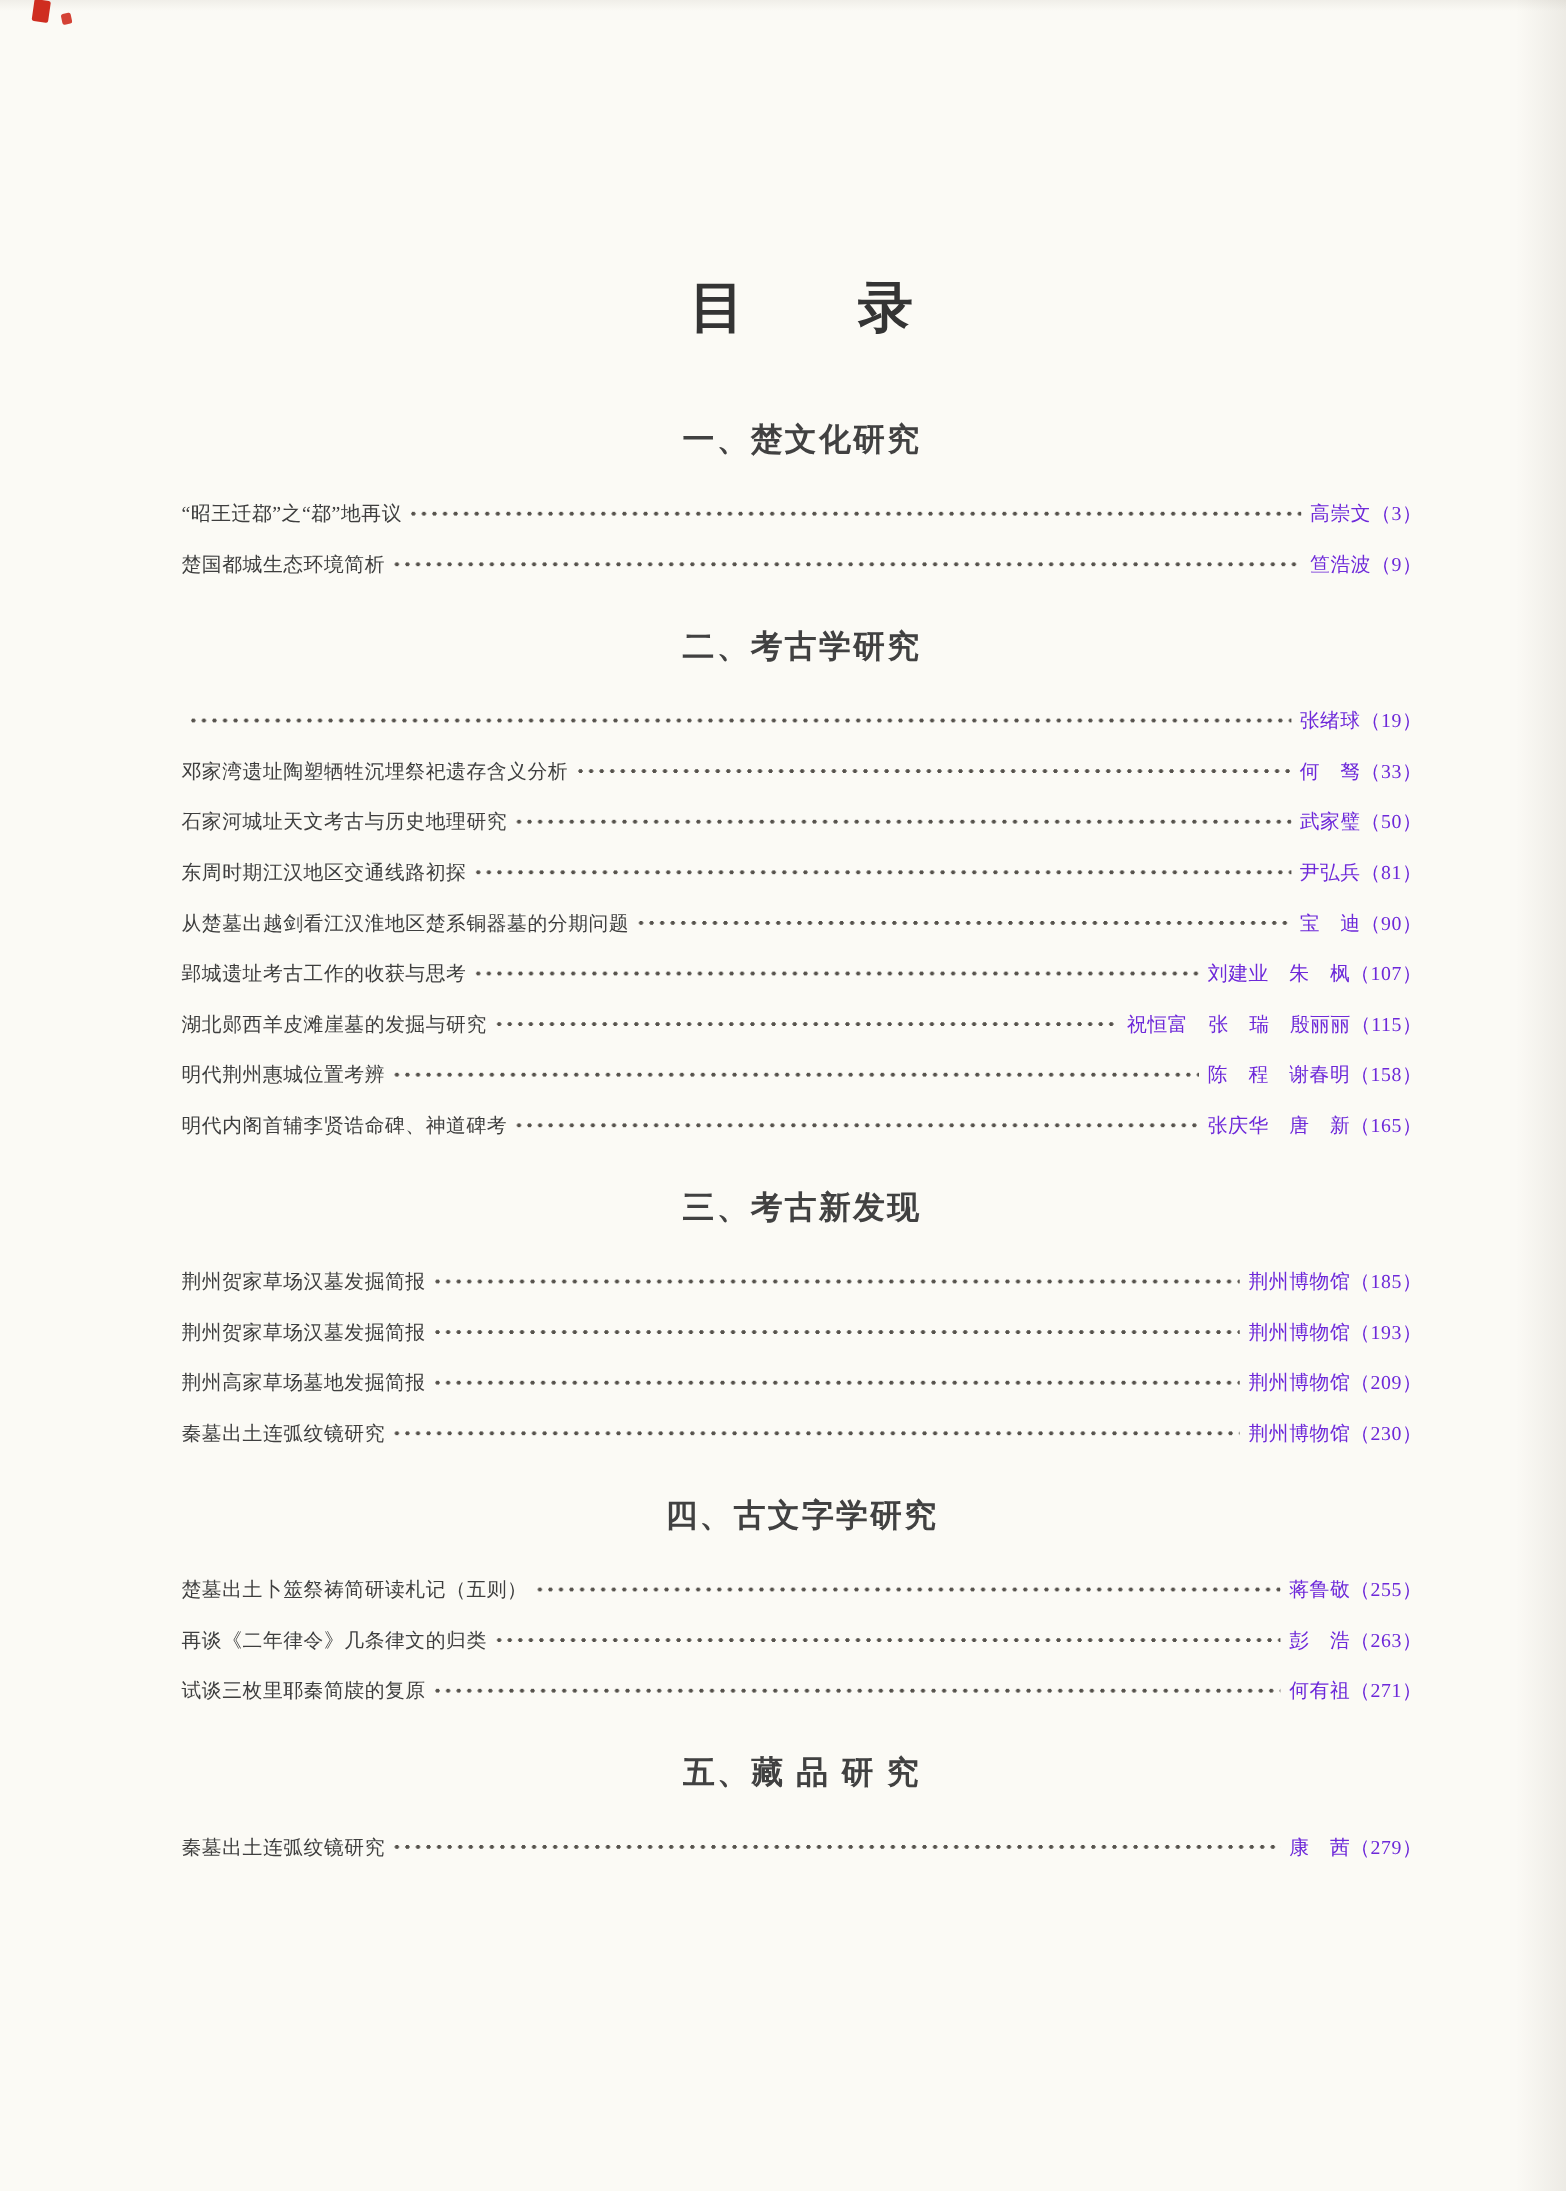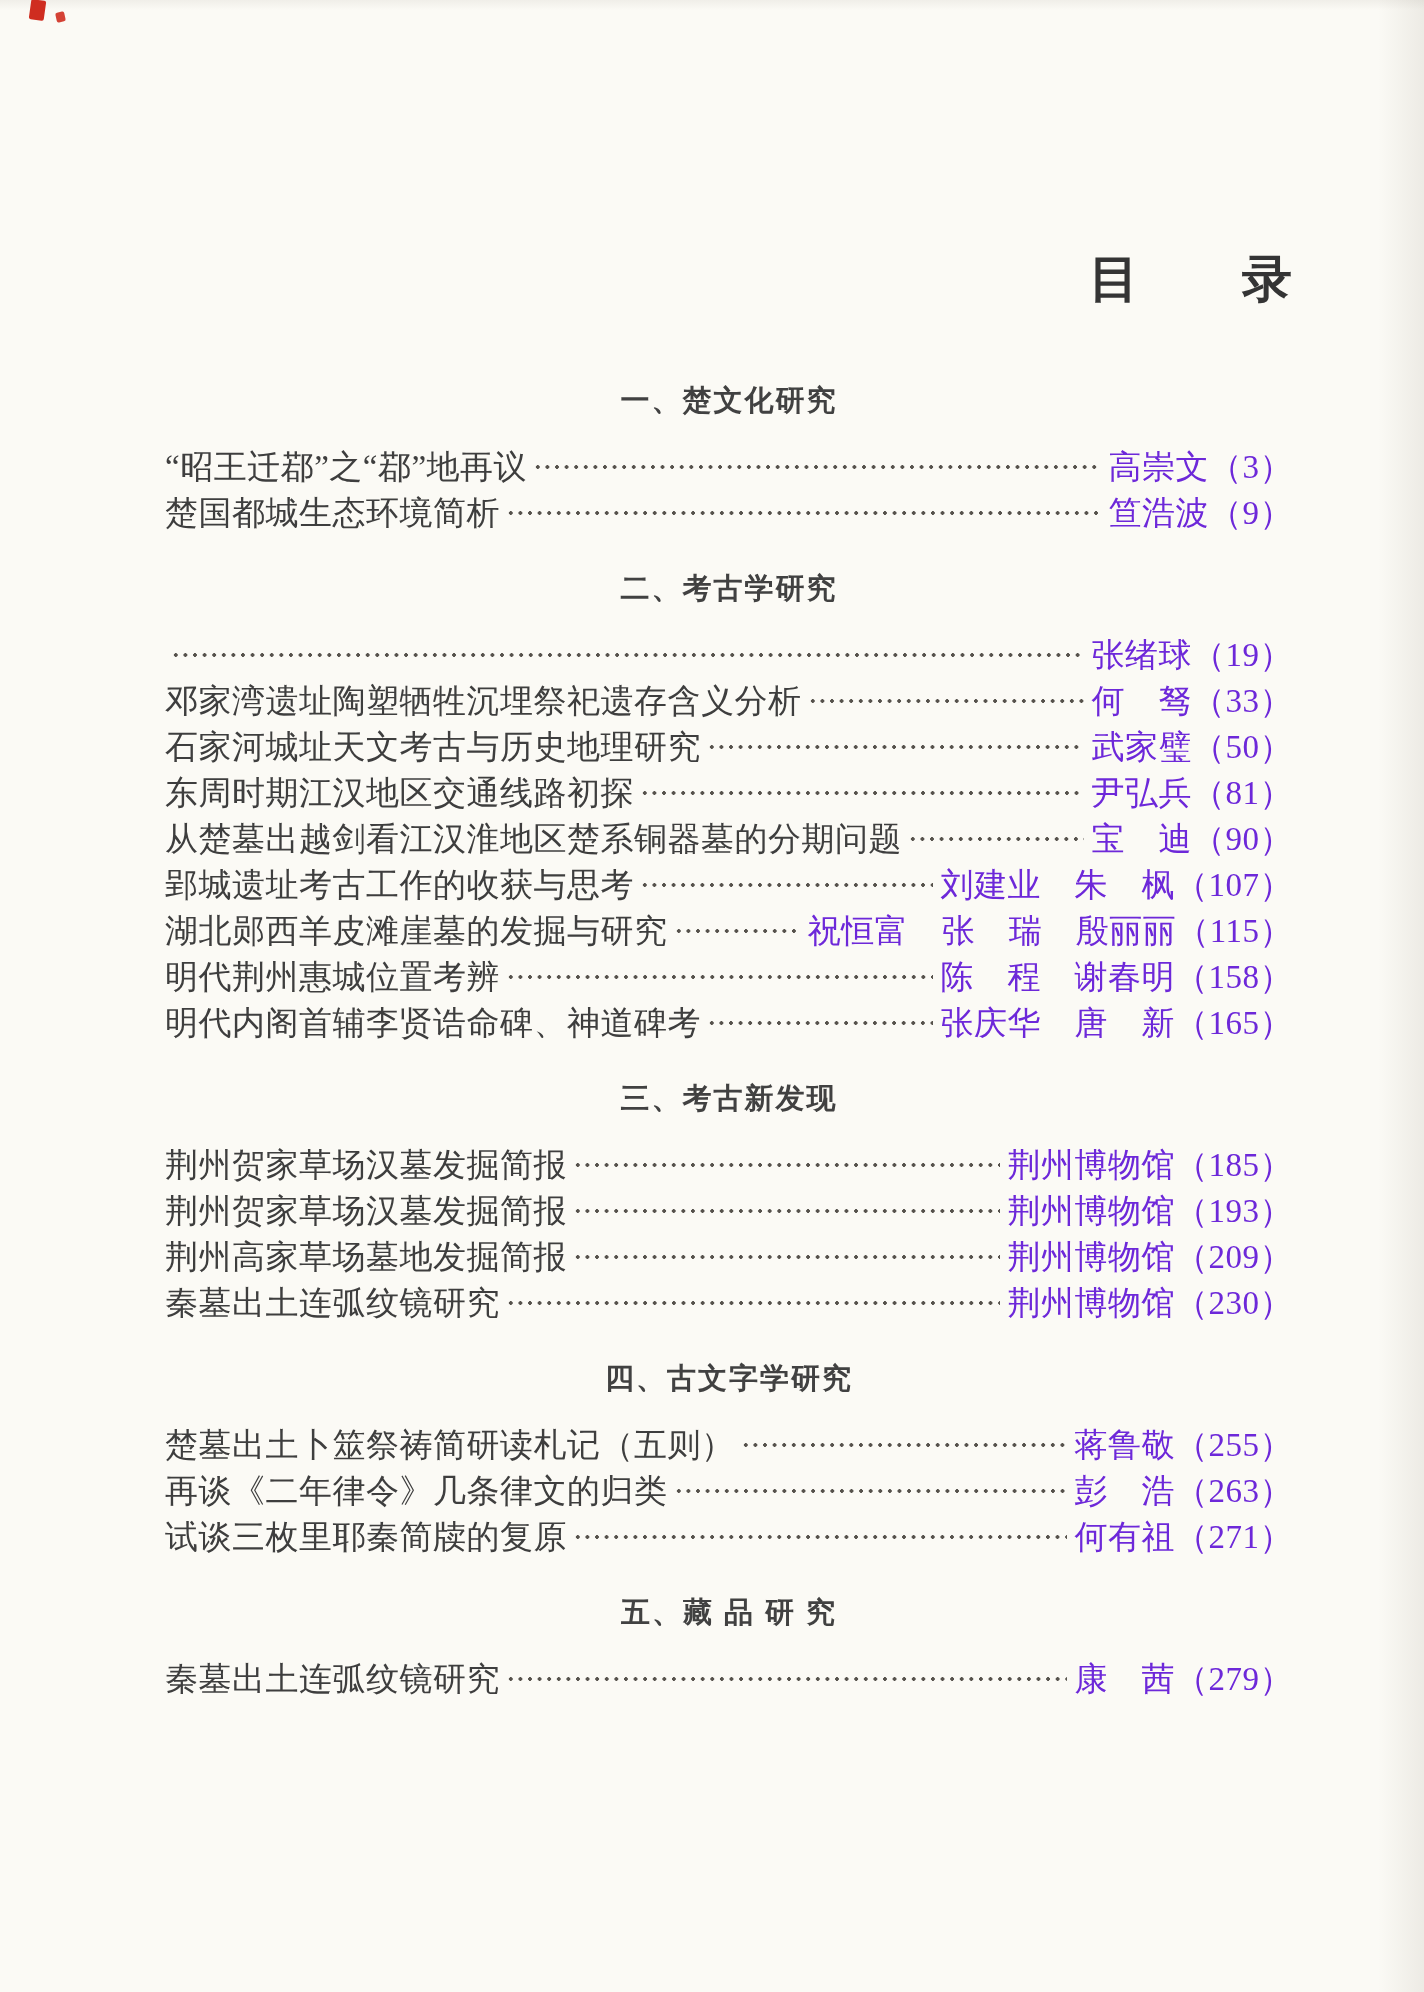--- a/index.html
+++ b/index.html
@@ -34,21 +34,21 @@
   .red-mark.m1 { left: 30px; top: 0px; width: 15px; height: 20px; transform: rotate(8deg); }
   .red-mark.m2 { left: 56px; top: 12px; width: 9px; height: 10px; transform: rotate(-12deg); opacity: .9; }
   .content {
     position: absolute;
     left: 165px;
     top: 0;
     width: 1128px;
   }
   .doc-title {
     margin-top: 250px;
-    text-align: right;
+    text-align: center;
     font-size: 50px;
     line-height: 58px;
     font-weight: 700;
     color: #343434;
     letter-spacing: 1px;
   }
   .section-header {
     text-align: center;
     font-family: "Liberation Sans", "DejaVu Sans", sans-serif;
     font-weight: 700;
@@ -56,21 +56,21 @@
     line-height: 40px;
     letter-spacing: 2px;
     color: #414141;
     margin: 32px 0 24px 0;
   }
   .section-header.first { margin-top: 72px; }
   .entry {
     display: flex;
     align-items: flex-start;
     line-height: 46px;
-    font-size: 33px;
+    font-size: 18px;
     color: #3e3e3e;
     white-space: nowrap;
   }
   .entry-title { flex: 0 0 auto; letter-spacing: 0.5px; }
   .leader {
     flex: 1 1 auto;
     align-self: center;
     height: 12px;
     margin: 0 8px 0 6px;
     background-image: radial-gradient(circle, #56524c 1.7px, rgba(0,0,0,0) 2.1px);

